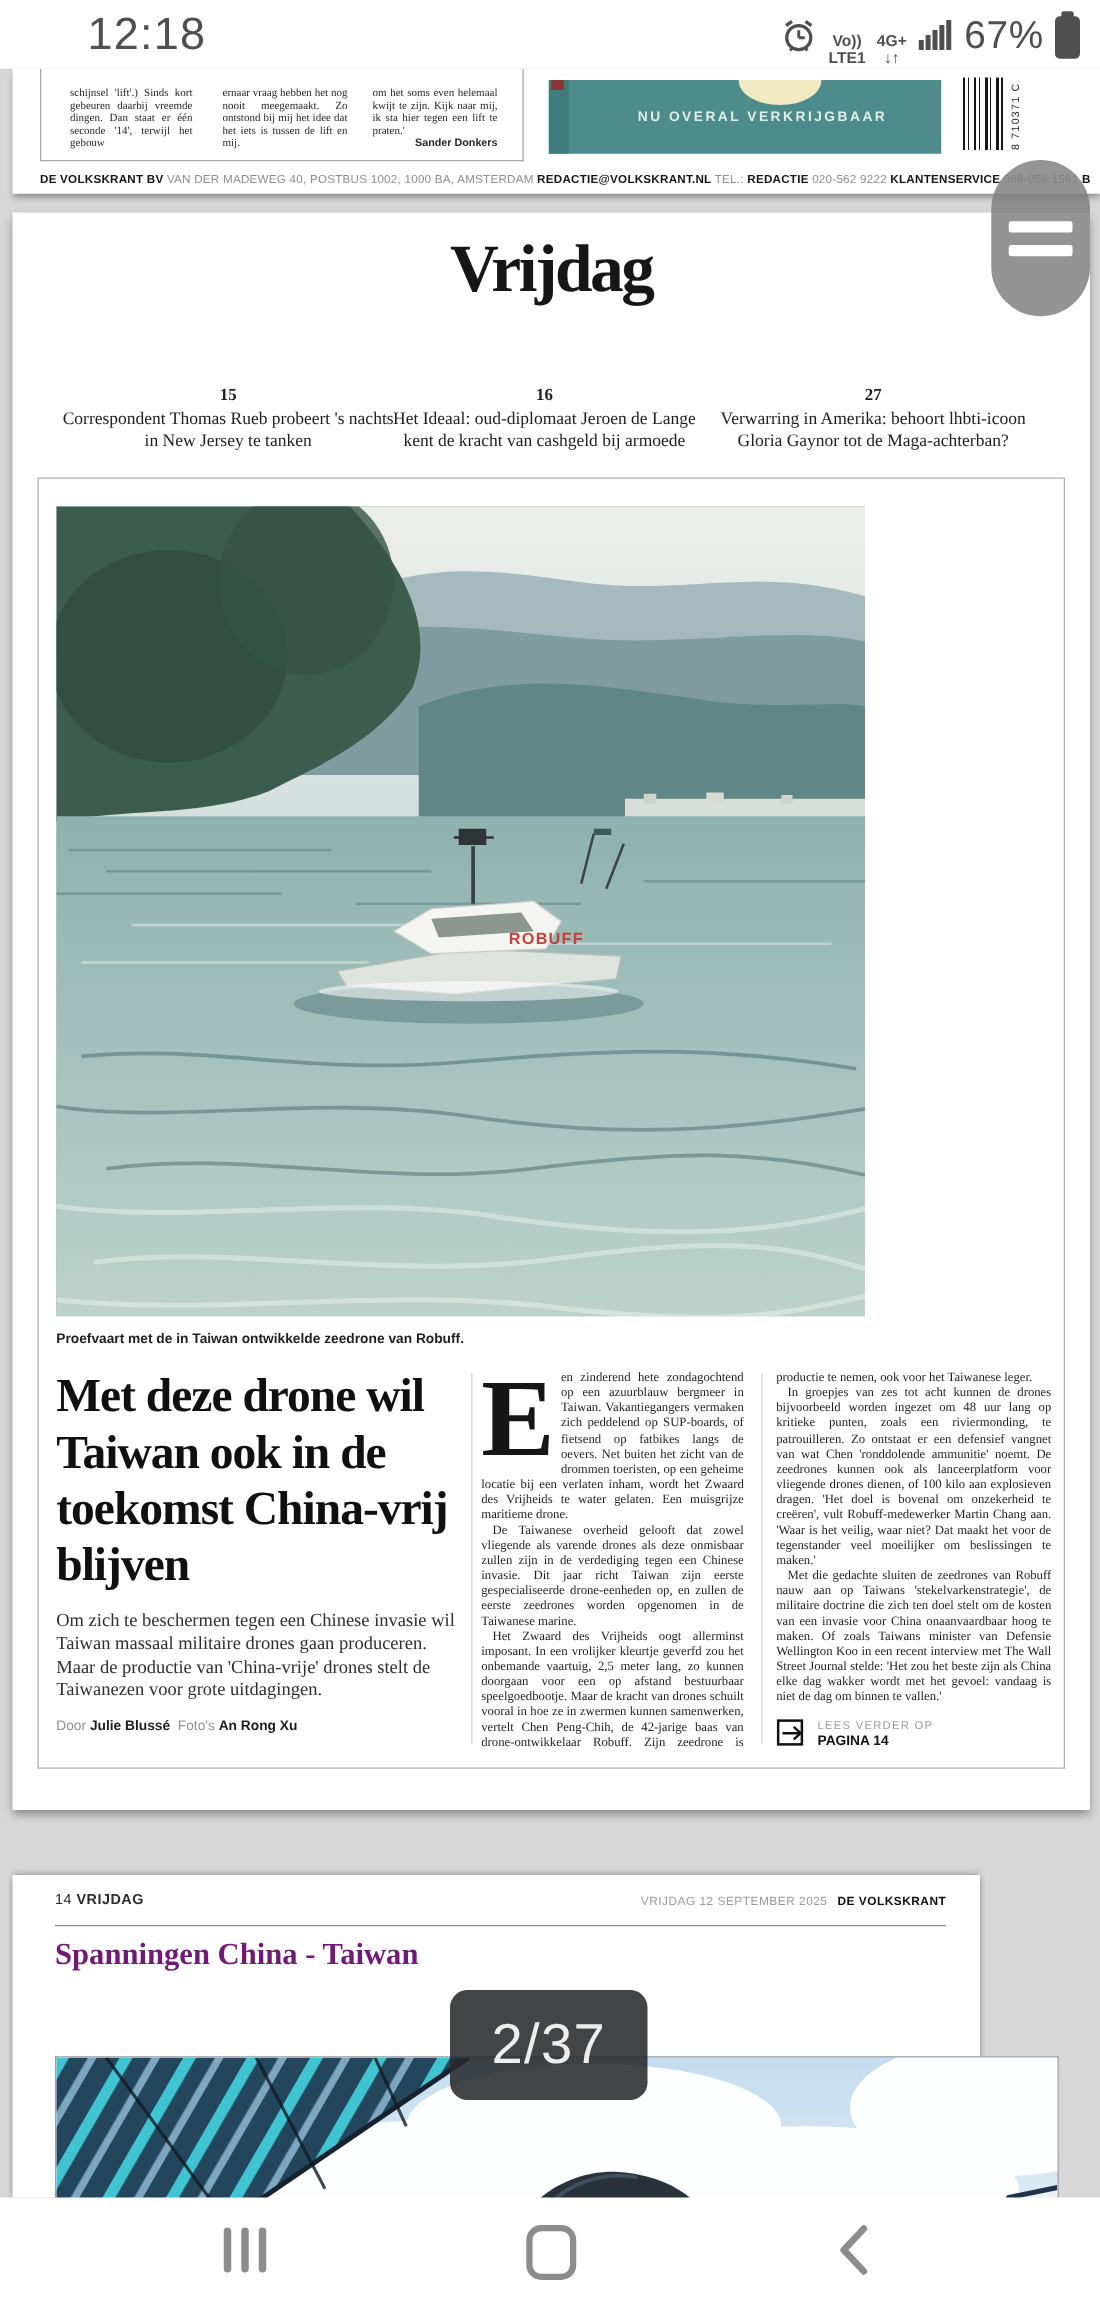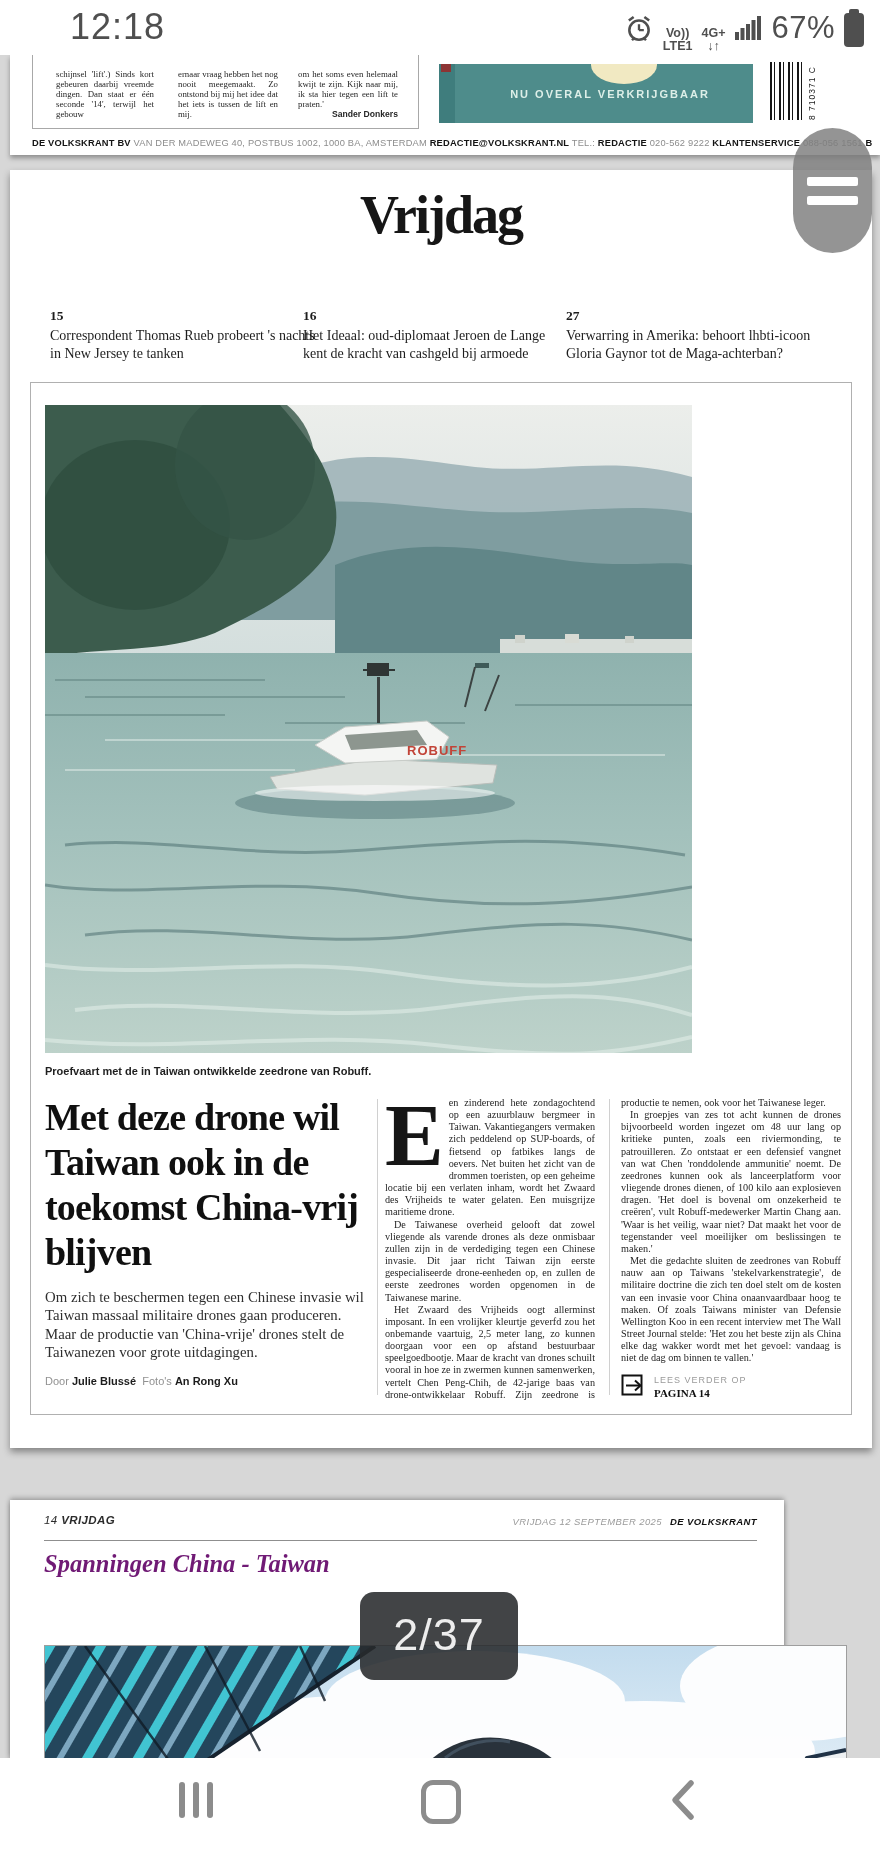--- a/index.html
+++ b/index.html
@@ -30,45 +30,45 @@
   .colophon{position:absolute;left:22px;top:83px;width:840px;font-size:9.3px;letter-spacing:.2px;color:#8c8c8c;white-space:nowrap;overflow:hidden;}
   .colophon .b{color:#141414;font-weight:700;}
 
   
   .menu-pill{position:absolute;left:793px;top:128px;width:79px;height:125px;border-radius:40px;background:rgba(124,124,124,.82);z-index:50;}
   .menu-pill .bar{position:absolute;left:14px;width:51px;height:9px;background:#fff;border-radius:2px;}
 
   
   .card-front{position:absolute;left:10px;top:170px;width:862px;height:1278px;background:#fff;box-shadow:0 4px 7px rgba(0,0,0,.38);z-index:4;}
   .masthead{position:absolute;left:0;top:14px;width:100%;text-align:center;font-weight:700;font-size:54px;letter-spacing:-2px;color:#161616;font-family:"Liberation Serif",serif;}
-  .teaser{position:absolute;top:138px;width:265px;font-family:"Liberation Serif",serif;color:#1d1d1d;}
+  .teaser{position:absolute;top:138px;width:265px;text-align:center;font-family:"Liberation Serif",serif;color:#1d1d1d;}
   .teaser .num{font-weight:700;font-size:13.5px;margin-bottom:3px;}
   .teaser .txt{font-size:14px;line-height:18px;}
   .article-box{position:absolute;left:20px;top:212px;width:820px;height:1031px;border:1px solid #b0b0b0;}
   .photo-main{position:absolute;left:14px;top:22px;width:647px;height:648px;overflow:hidden;background:#9db8b4;}
   .caption{position:absolute;left:14px;top:682px;width:700px;font-size:11px;font-weight:700;color:#1f1f1f;}
   .colwrap{position:absolute;left:0;top:712px;width:820px;height:308px;}
   .vrule{position:absolute;top:4px;height:296px;width:1px;background:#d0d0d0;}
   .col1{position:absolute;left:14px;top:0;width:324px;height:305px;overflow:hidden;}
   .headline{font-family:"Liberation Serif",serif;font-weight:700;font-size:38px;line-height:45px;letter-spacing:-0.8px;color:#101010;}
   .intro{margin-top:13px;font-family:"Liberation Serif",serif;font-size:14.8px;line-height:18.4px;color:#2e2e2e;}
   .byline{margin-top:13px;font-size:11px;color:#919191;}
   .byline .b{color:#1c1c1c;font-weight:700;}
   .bodycol{position:absolute;top:2px;font-family:"Liberation Serif",serif;font-size:10.2px;line-height:12.15px;color:#1e1e1e;text-align:justify;height:303px;overflow:hidden;}
   .bodycol p{margin:0;}
   .bodycol p.ind{text-indent:9px;}
   .col2{left:354px;width:210px;}
   .col3{left:590px;width:220px;}
   .dropcap{float:left;font-weight:700;font-size:88px;line-height:70px;padding:4px 5px 0 0;color:#161616;font-family:"Liberation Serif",serif;}
-  .readmore{display:flex;align-items:flex-start;gap:9px;margin-top:10px;}
+  .readmore{display:flex;align-items:center;gap:9px;margin-top:10px;}
   .rm-txt1{font-family:"Liberation Sans",sans-serif;font-size:9px;letter-spacing:1px;color:#9b9b9b;}
-  .rm-txt2{font-family:Liberation Serif, serif;font-size:11px;font-weight:700;color:#111;}
-
-  
-  .card-14{position:absolute;left:10px;top:1500px;width:774px;height:258px;background:#fff;box-shadow:0 -2px 5px rgba(0,0,0,.25),0 3px 5px rgba(0,0,0,.3);z-index:4;font-style:italic;}
+  .rm-txt2{font-family:Liberation Sans, sans-serif;font-size:11px;font-weight:700;color:#111;}
+
+  
+  .card-14{position:absolute;left:10px;top:1500px;width:774px;height:258px;background:#fff;box-shadow:0 -2px 5px rgba(0,0,0,.25),0 3px 5px rgba(0,0,0,.3);z-index:4;}
   .p14-head-left{position:absolute;left:34px;top:14px;font-size:11.5px;color:#2c2c2c;letter-spacing:.4px;}
   .p14-head-left .b{font-weight:800;}
   .p14-head-right{position:absolute;right:27px;top:16px;font-size:9.5px;color:#9a9a9a;letter-spacing:.4px;}
   .p14-head-right .b{color:#101010;font-weight:800;margin-left:8px;}
   .p14-rule{position:absolute;left:34px;right:27px;top:40px;height:1px;background:#8f8f8f;}
   .p14-title{position:absolute;left:34px;top:50px;font-family:"Liberation Serif",serif;font-weight:700;font-size:24.5px;color:#701a75;}
   .photo-14{position:absolute;left:34px;top:145px;width:801px;height:113px;border:1px solid #9e9e9e;border-bottom:none;overflow:hidden;background:#d5e6f2;}
 
   
   .toast{position:absolute;left:360px;top:1592px;width:158px;height:88px;border-radius:14px;background:rgba(40,42,44,.88);z-index:60;text-align:center;line-height:86px;font-size:45px;font-weight:300;color:#ededed;letter-spacing:1px;}

